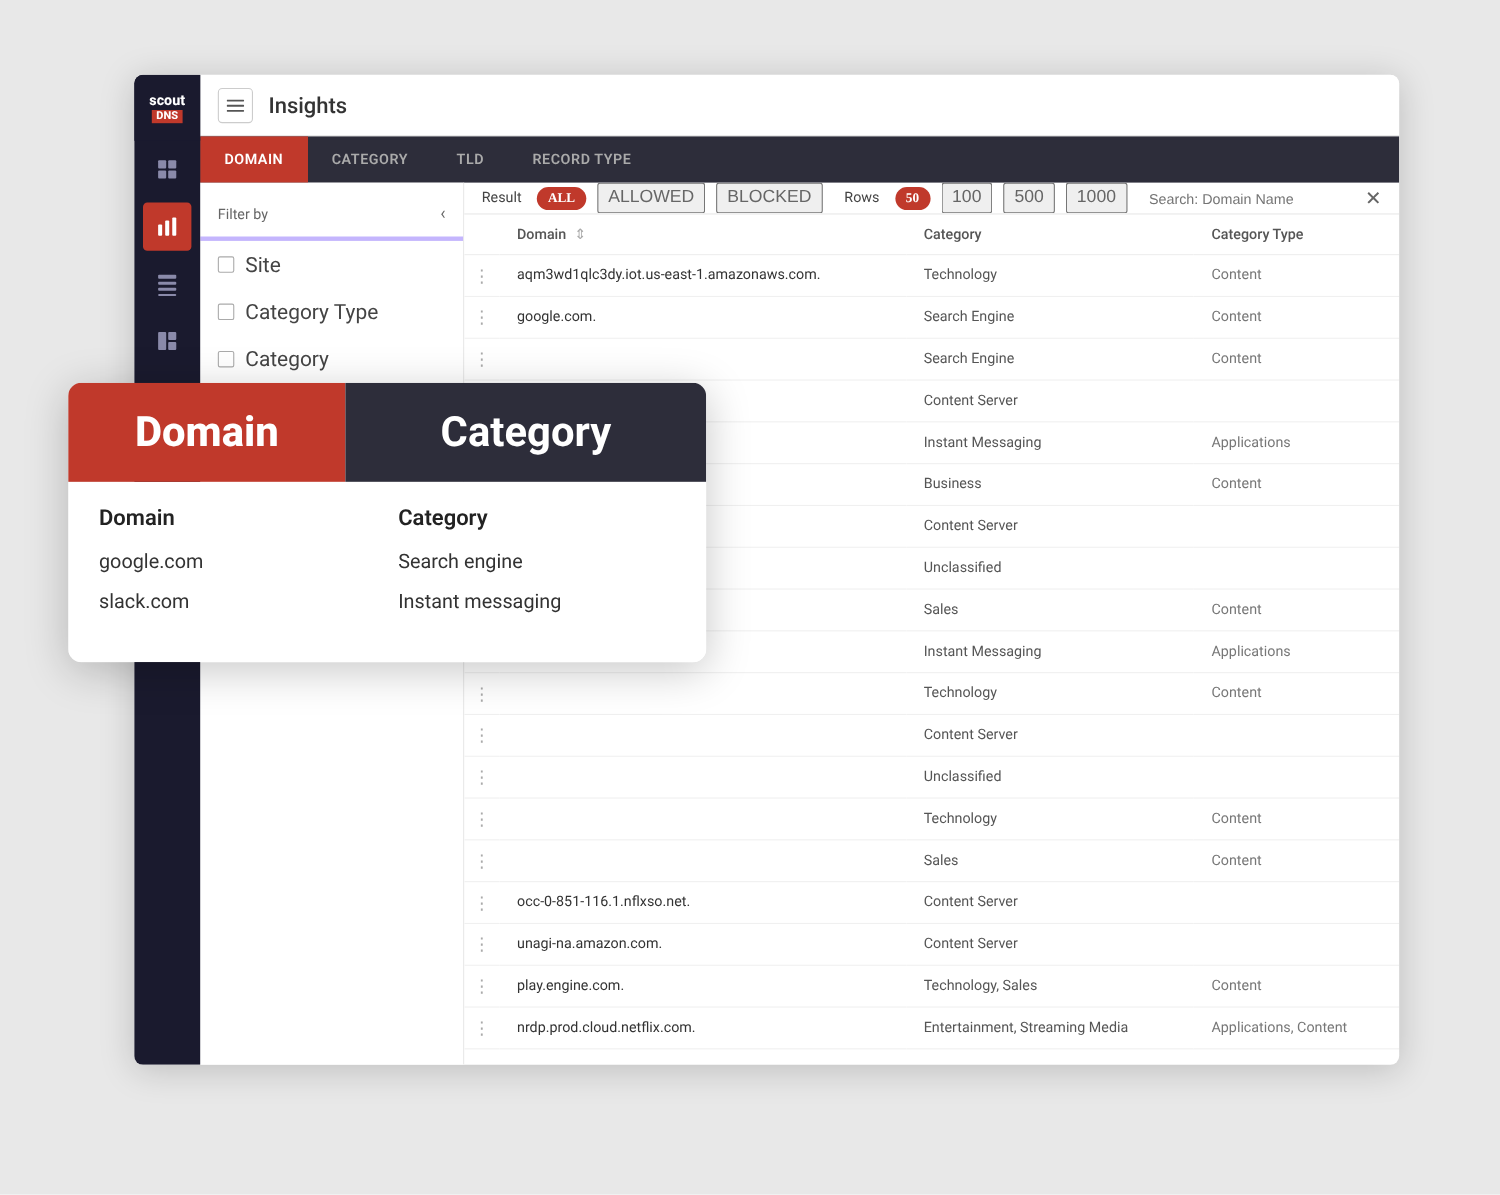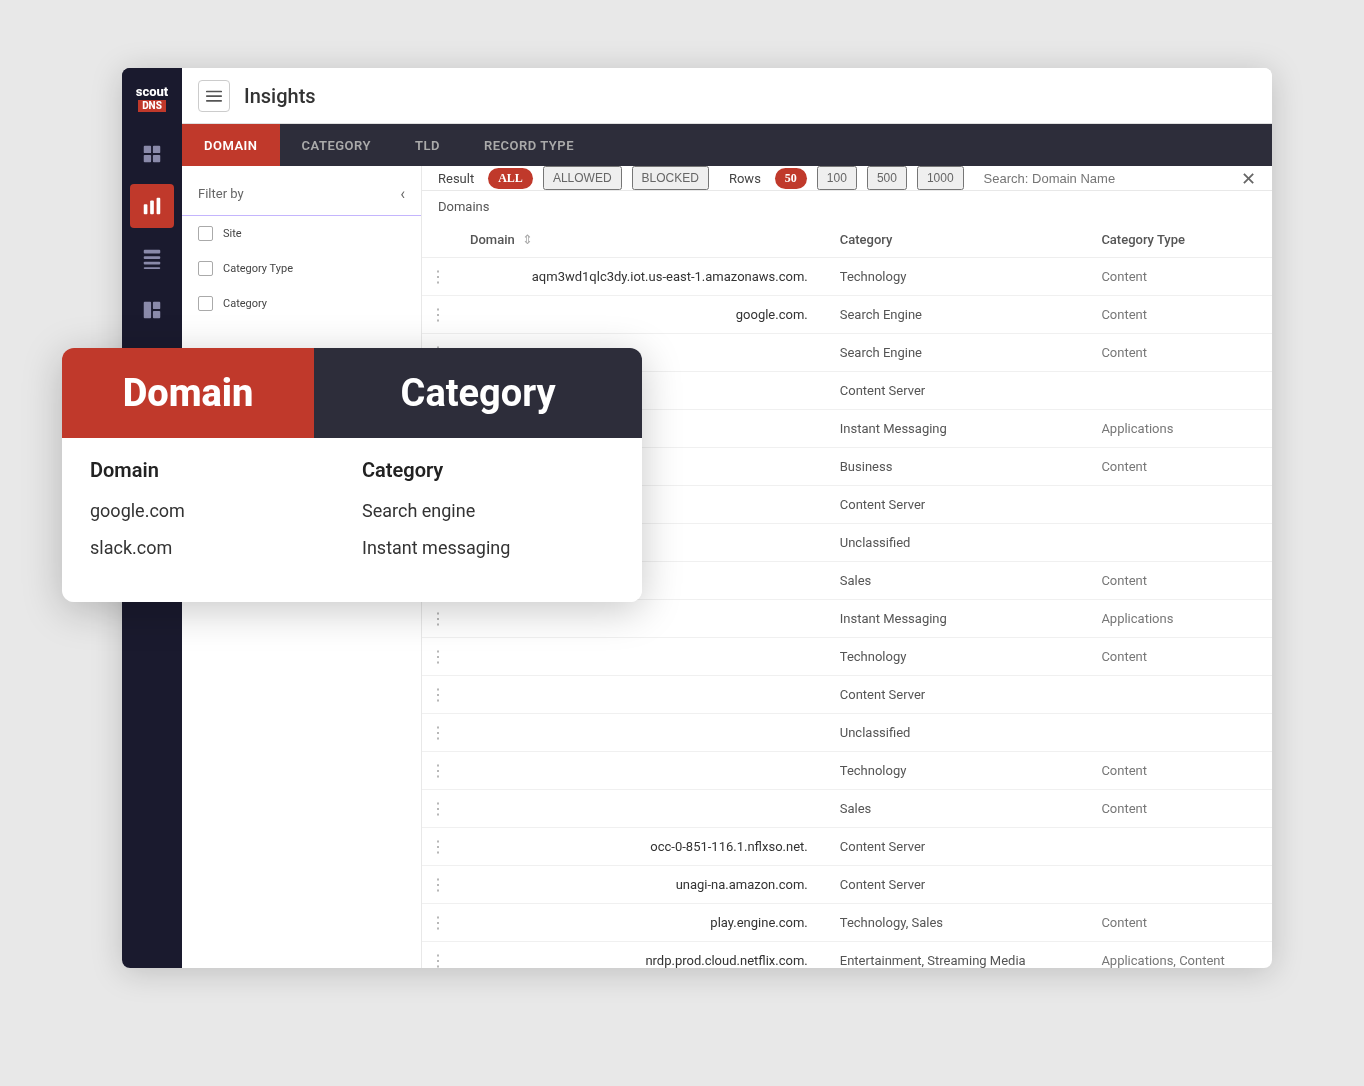--- a/index.html
+++ b/index.html
@@ -169,42 +169,42 @@
     .filter-sidebar {
       width: 240px;
       background: #fff;
       border-right: 1px solid #e8e8e8;
       padding: 12px 0;
       flex-shrink: 0;
     }
 
     .filter-header {
       display: flex;
-      align-items: center;
+      align-items: flex-end;
       justify-content: space-between;
       padding: 6px 16px 12px;
-      border-bottom: 1px solid #c4b5fd;
+      border-bottom: 4px solid #c4b5fd;
     }
 
     .filter-by-label {
       font-size: 13px;
       color: #666;
     }
 
     .filter-collapse-btn {
       cursor: pointer;
       color: #666;
       font-size: 16px;
     }
 
     .filter-item {
       display: flex;
       align-items: center;
       padding: 10px 16px;
-      font-size: 11px;
+      font-size: 19px;
       color: #444;
       gap: 10px;
     }
 
     .filter-checkbox {
       width: 15px;
       height: 15px;
       border: 1px solid #aaa;
       border-radius: 2px;
       flex-shrink: 0;
@@ -244,21 +244,21 @@
       color: #666;
       font-family: Liberation Serif, serif;
     }
 
     .btn-pill.active {
       background: #c0392b;
       color: #fff;
     }
 
     .btn-pill-plain {
-      font-size: 12px;
+      font-size: 16px;
       color: #666;
       cursor: pointer;
       padding: 3px 8px;
     }
 
     .rows-label {
       font-size: 13px;
       color: #444;
       margin-left: 10px;
       margin-right: 4px;
@@ -336,21 +336,20 @@
 
     td.dots {
       color: #aaa;
       width: 24px;
       padding: 9px 8px;
       font-size: 16px;
     }
 
     td.domain {
       color: #333;
-      text-align: right;
     }
 
     td.category {
       color: #555;
     }
 
     td.cat-type {
       color: #777;
     }
 
@@ -530,21 +529,20 @@
             <button class="btn-pill-plain">100</button>
             <button class="btn-pill-plain">500</button>
             <button class="btn-pill-plain">1000</button>
             <div class="search-input-wrap">
               <input class="search-input" type="text" placeholder="Search: Domain Name" style="">
               <span class="close-btn">✕</span>
             </div>
           </div>
 
           <div class="table-wrap">
-            <div class="table-section-header">Domains</div>
             <table>
               <thead>
                 <tr>
                   <th style="width:24px;"></th>
                   <th>
                     <span>Domain</span>
                     <span class="sort-icon">⇕</span>
                   </th>
                   <th>
                     <span>Category</span>

